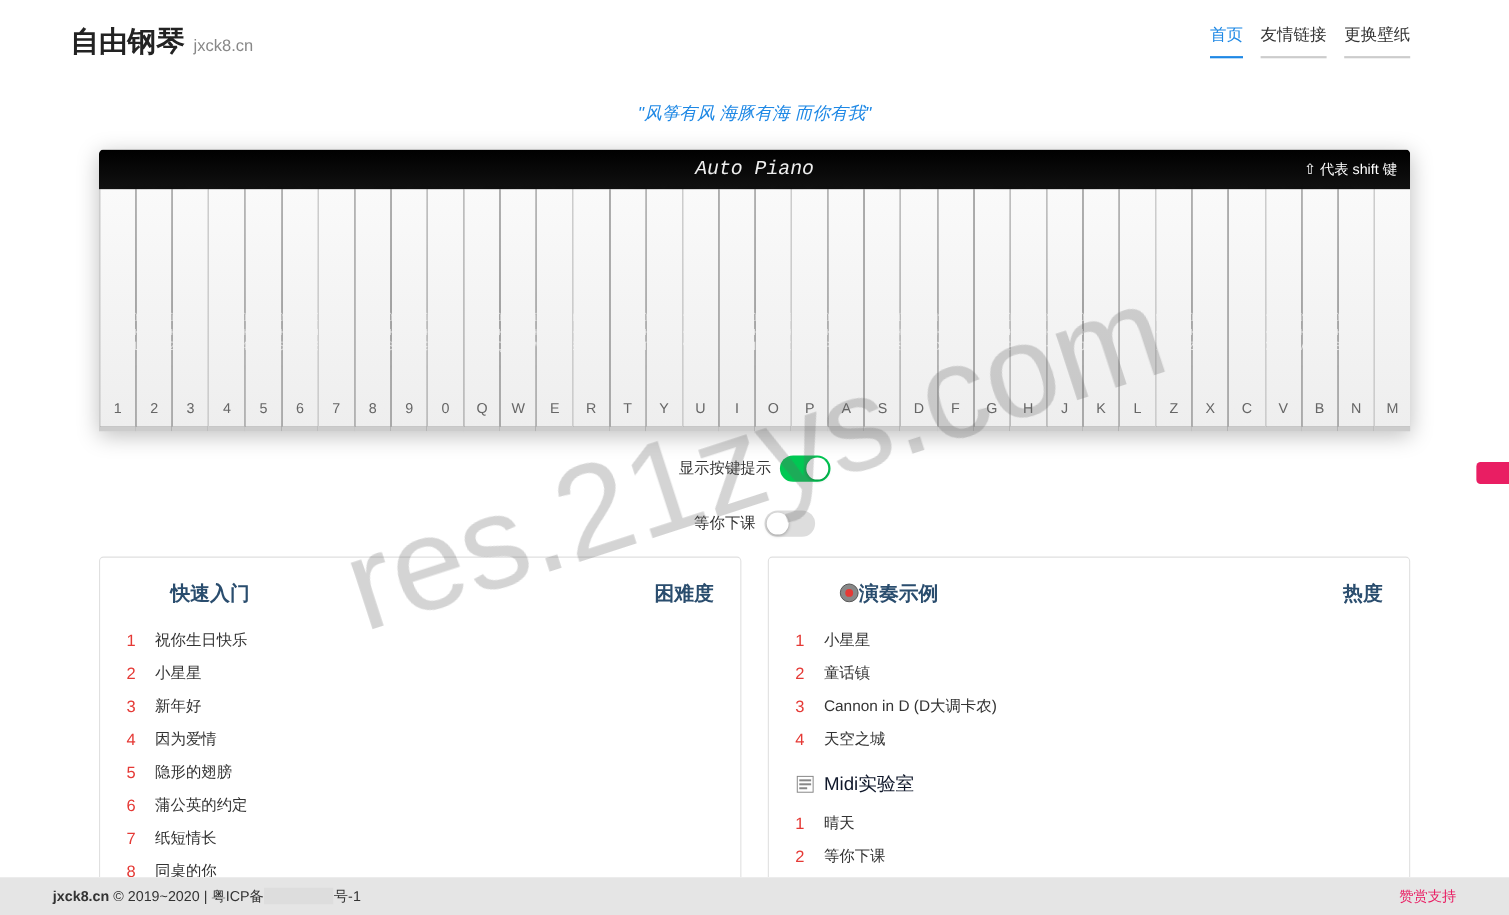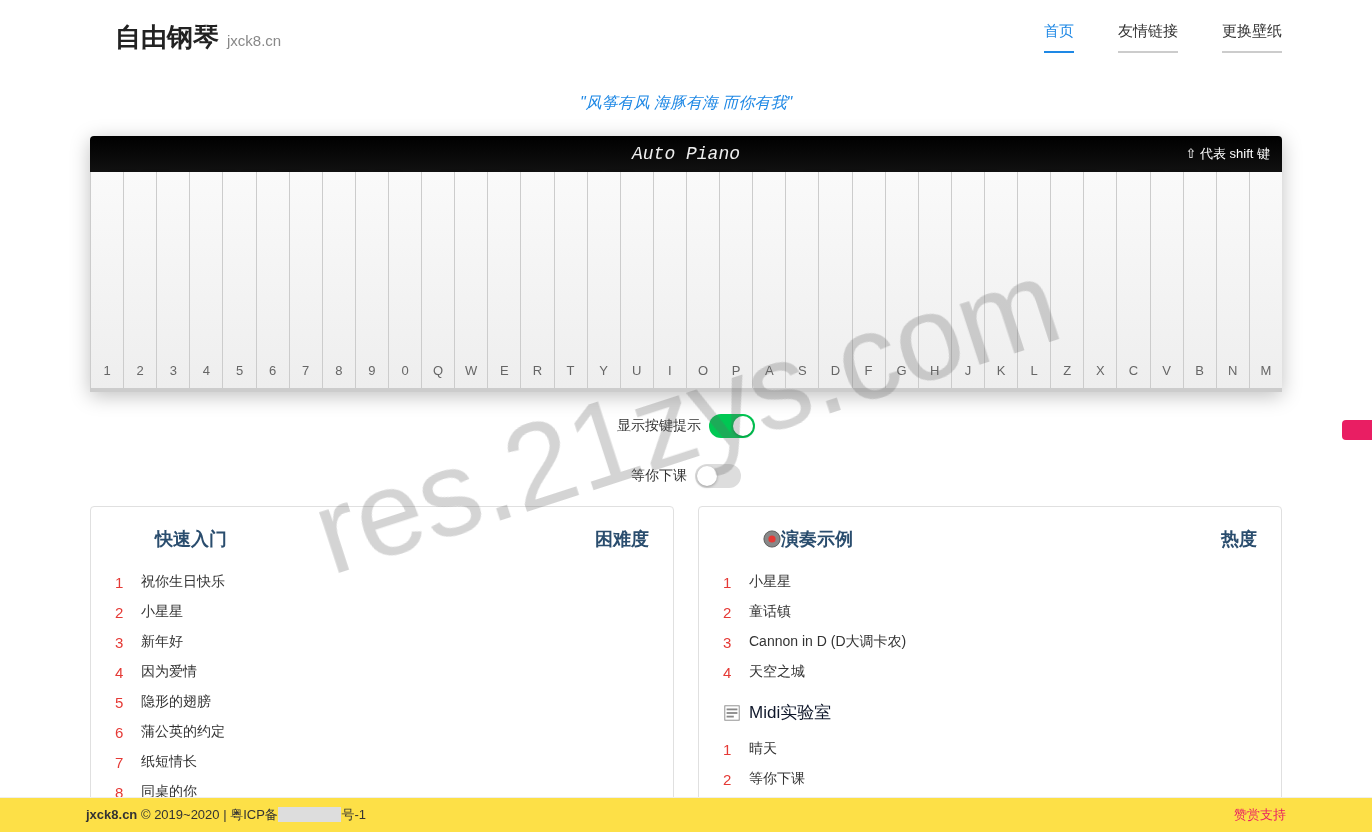--- a/index.html
+++ b/index.html
@@ -1,21 +1,21 @@
 <!DOCTYPE html>
 <html><head>
 <meta charset="utf-8">
 <style>
 * { margin: 0; padding: 0; box-sizing: border-box; }
 body { font-family: "Microsoft YaHei", Arial, sans-serif; background: #fff; color: #333; width: 1372px; }
-.header { display: flex; justify-content: space-between; align-items: center; padding: 20px 90px 10px 115px; }
+.header { display: flex; justify-content: space-between; align-items: center; padding: 20px 90px 10px 64px; }
 .logo { display: flex; align-items: baseline; gap: 8px; }
 .logo-text { font-size: 26px; font-weight: bold; color: #222; }
 .logo-sub { font-size: 15px; color: #888; }
-.nav { display: flex; gap: 44px; }
+.nav { display: flex; gap: 16px; }
 .nav-item { font-size: 15px; color: #333; padding-bottom: 10px; border-bottom: 2px solid #ccc; cursor: pointer; }
 .nav-item.active { color: #1e88e5; border-bottom-color: #1e88e5; }
 .tagline { text-align: center; color: #1e88e5; font-style: italic; font-size: 16px; margin: 28px 0 22px; }
 .piano-wrap { margin: 0 90px; box-shadow: 0 4px 20px rgba(0,0,0,0.25); border-radius: 4px 4px 0 0; overflow: hidden; }
 .piano-top { background: linear-gradient(#000,#111); height: 36px; position: relative; display: flex; align-items: center; justify-content: center; }
 .piano-brand { color: #eee; font-family: Liberation Mono, monospace; font-style: italic; font-size: 18px; }
 .shift-hint { position: absolute; right: 12px; color: #fff; font-size: 13px; }
 .keys { position: relative; height: 220px; background: #222; display: flex; }
 .white-key { flex: 1; background: linear-gradient(#fafafa,#eee); border-left: 1px solid #ccc; border-bottom: 4px solid #ccc; position: relative; cursor: pointer; }
 .white-key:first-child { border-left: none; }
@@ -35,21 +35,21 @@
 .panels { display: flex; gap: 24px; padding: 0 90px 60px; }
 .panel { flex: 1; border: 1px solid #e0e0e0; border-radius: 4px; padding: 20px 24px; }
 .panel-head { display: flex; justify-content: space-between; font-size: 18px; font-weight: bold; color: #2a4d6e; margin-bottom: 16px; align-items: center; margin-left: 40px; }
 .panel-head-left { display: flex; align-items: center; gap: 0; text-align: right; }
 .icon { width: 18px; height: 18px; display: inline-block; }
 .song-list { list-style: none; }
 .song-list li { padding: 6px 0; font-size: 14px; display: flex; align-items: center; gap: 12px; cursor: pointer; }
 .song-num { color: #e53935; font-size: 15px; width: 14px; }
 .section-head { display: flex; align-items: center; gap: 8px; font-size: 17px; font-weight: normal; color: #0f172a; margin: 14px 0 10px; }
 .side-tab { position: fixed; right: 0; top: 420px; background: #e91e63; color: #fff; writing-mode: vertical-rl; padding: 10px 6px; font-size: 14px; cursor: pointer; border-radius: 4px 0 0 4px; }
-.footer { position: fixed; bottom: 0; left: 0; right: 0; background: #fde047; border-top: 1px solid #eee; padding: 8px 86px; display: flex; justify-content: space-between; font-size: 13px; }
+.footer { position: fixed; bottom: 0; left: 0; right: 0; background: #e5e5e5; border-top: 1px solid #eee; padding: 8px 48px; display: flex; justify-content: space-between; font-size: 13px; }
 .footer-left { color: #333; }
 .footer-left b { font-weight: bold; }
 .donate { color: #e91e63; cursor: pointer; margin-left: 44px; }
 .watermark { position: fixed; top: 50%; left: 50%; transform: translate(-50%,-50%) rotate(-18deg); font-size: 120px; color: rgba(100,100,100,0.28); font-weight: 500; pointer-events: none; white-space: nowrap; z-index: 999; }
 </style>
 </head>
 <body>
 
 <div class="header">
   <div class="logo">

